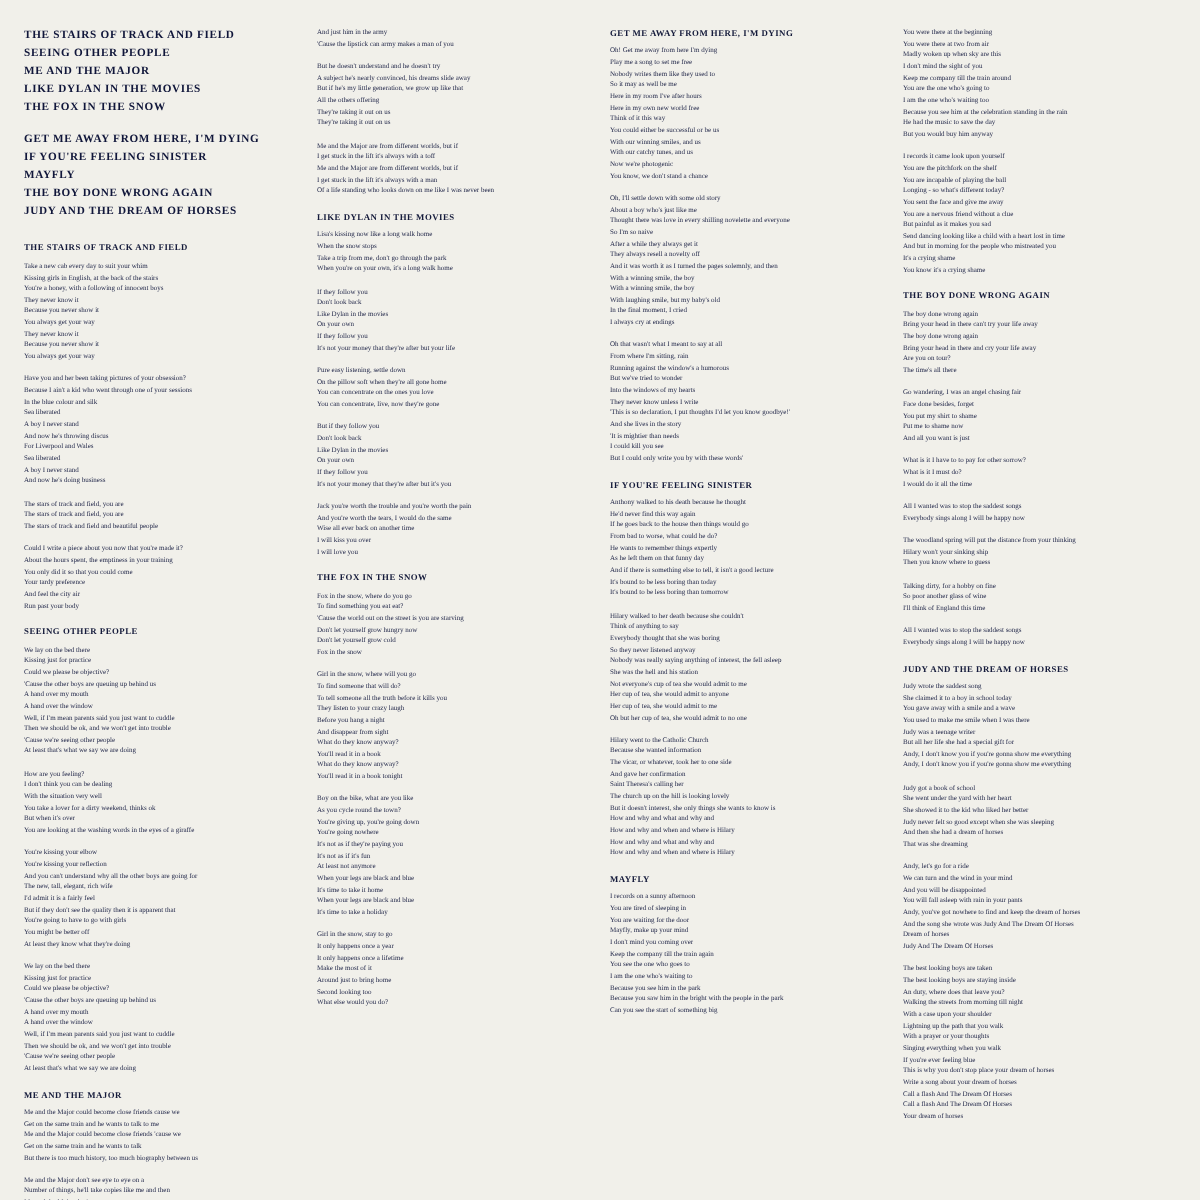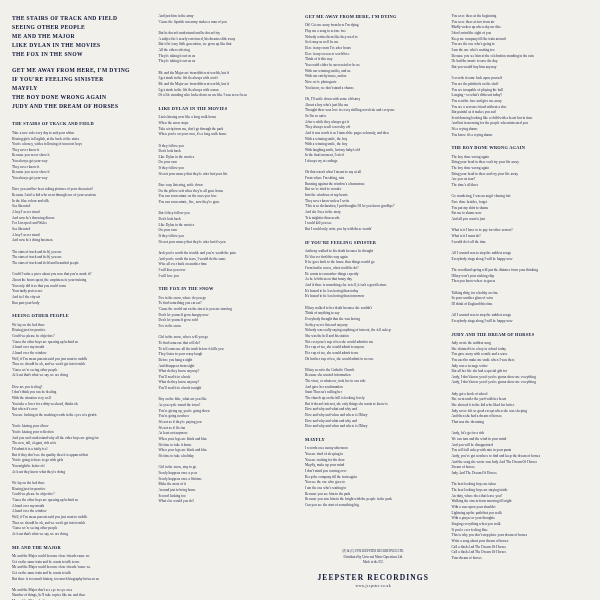--- a/index.html
+++ b/index.html
@@ -363,27 +363,20 @@
 You are waiting for the door
 Mayfly, make up your mind
 I don't mind you coming over
 Keep the company till the train again
 You see the one who goes to
 I am the one who's waiting to
 Because you see him in the park
 Because you saw him in the bright with the people in the park
 Can you see the start of something big</p>
 
-      <div class="logo-block">
-        <p class="credits">(P) &amp; (C) 1996 JEEPSTER RECORDINGS LTD.
-Distributed by Universal Music Operations Ltd.
-Made in the EU.</p>
-        <p class="logo-name">JEEPSTER RECORDINGS</p>
-        <p class="logo-url">www.jeepster.co.uk</p>
-      </div>
     </div>
 
     <div class="col">
       <p class="lyric">You were there at the beginning
 You were there at two from air
 Madly woken up when sky are this
 I don't mind the sight of you
 Keep me company till the train around
 You are the one who's going to
 I am the one who's waiting too

